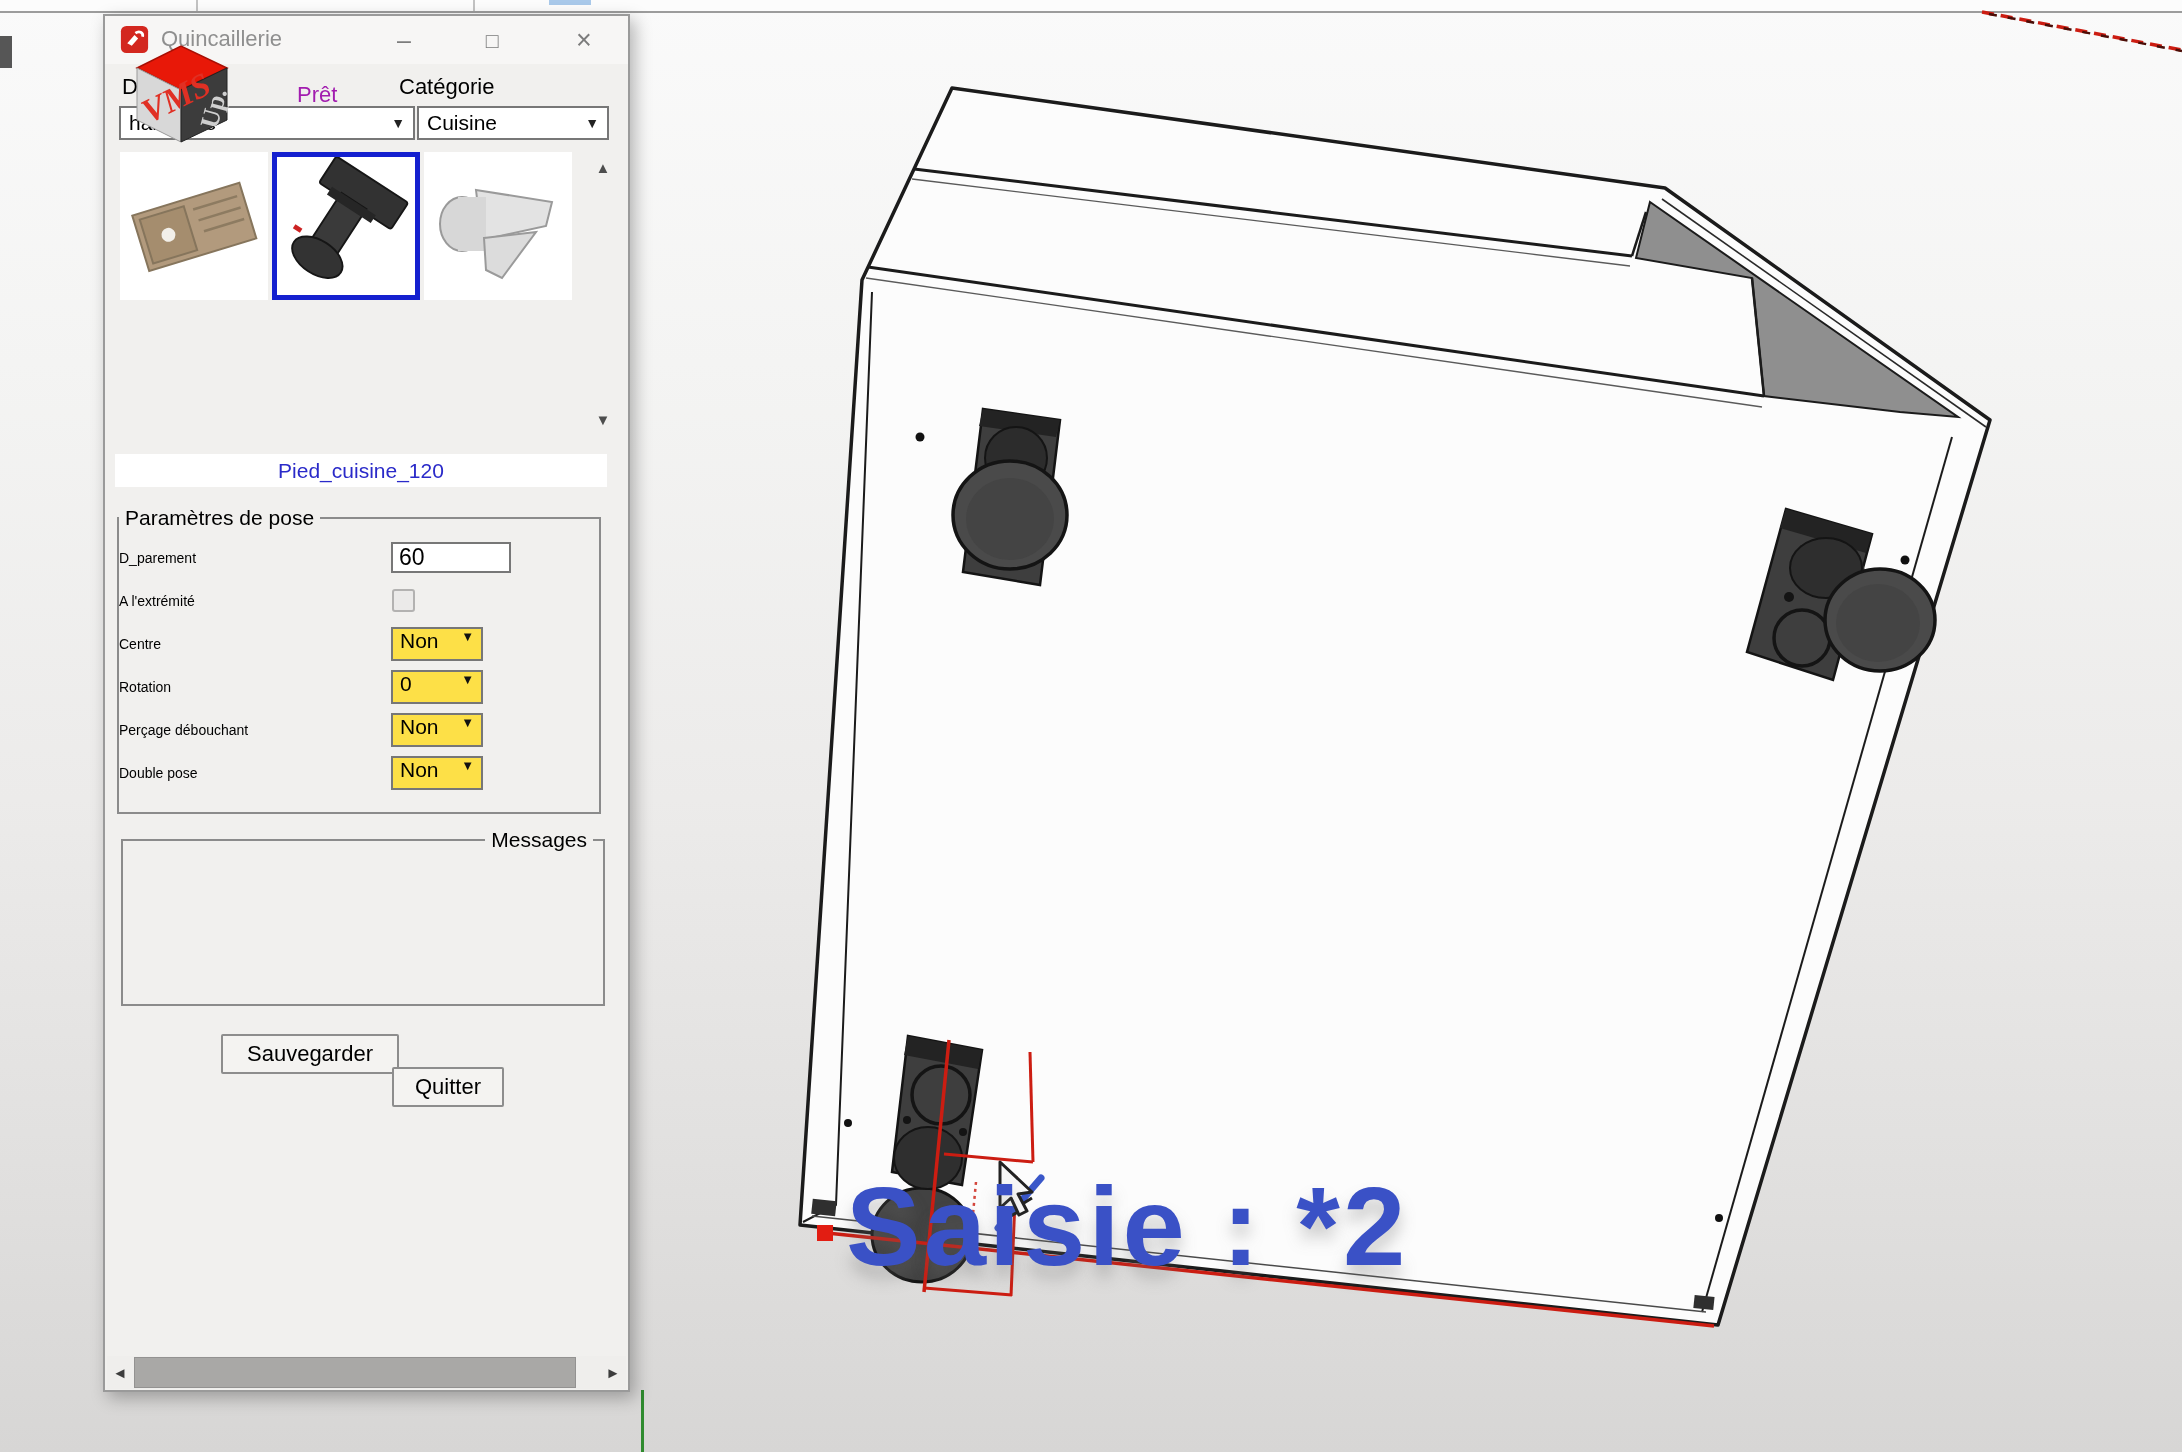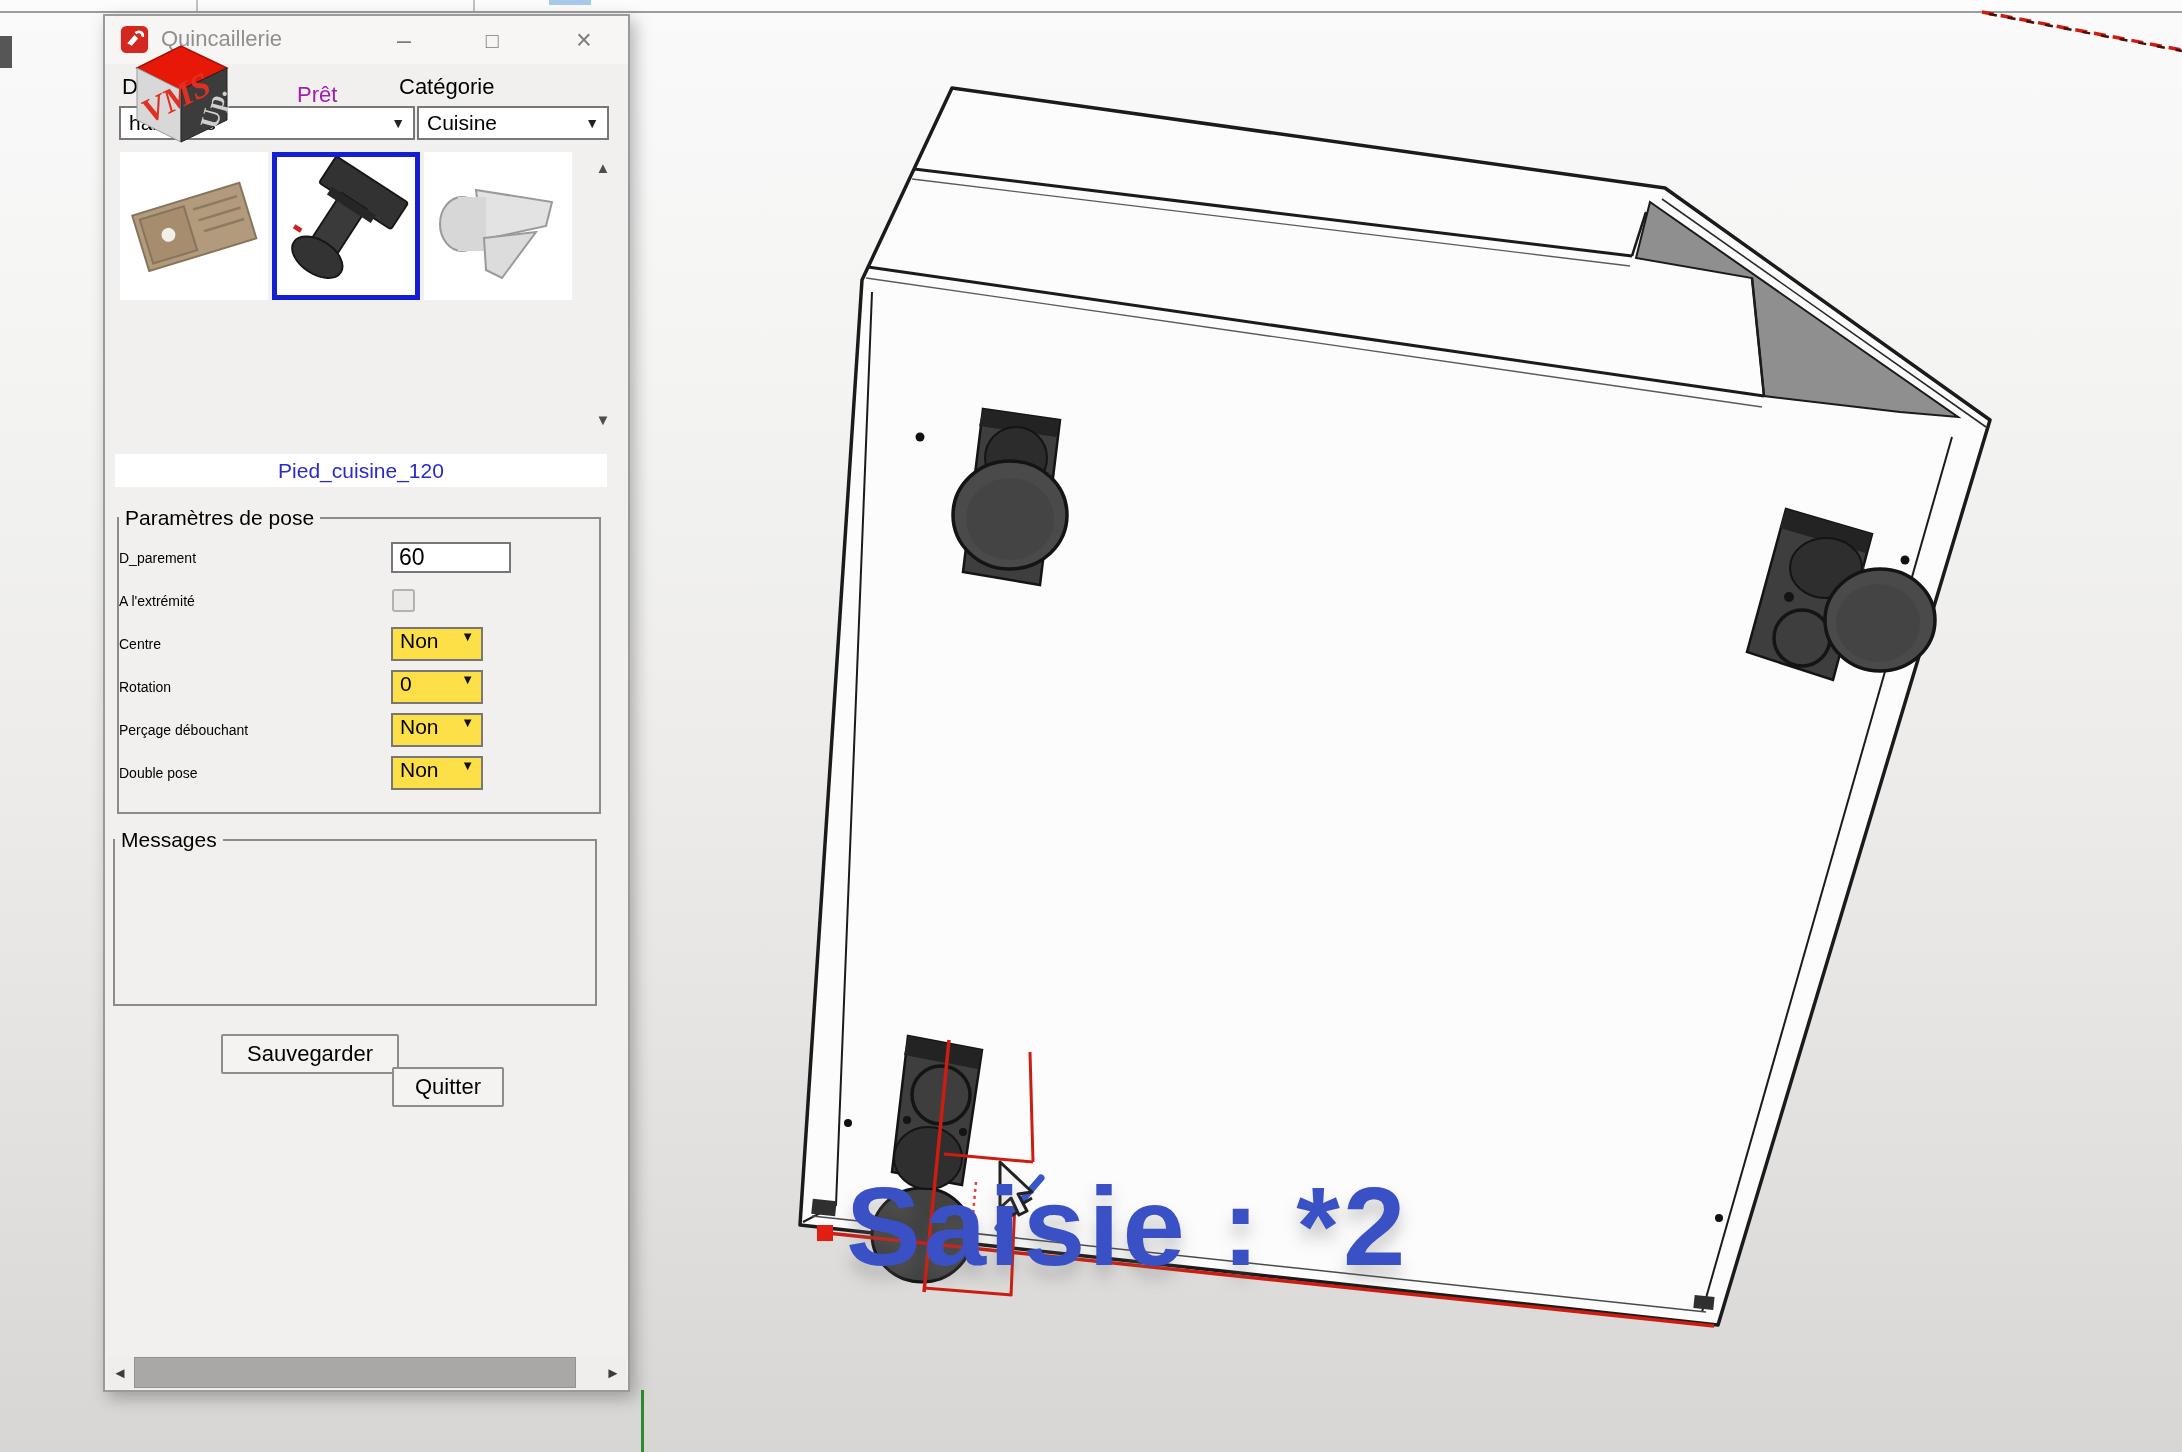--- a/index.html
+++ b/index.html
@@ -67,21 +67,21 @@
 
   .namebanner{
     position:absolute;left:10px;top:438px;width:492px;height:33px;background:#fff;
     display:flex;align-items:center;justify-content:center;
     color:#2a2ac9;font-size:21px;
   }
 
   fieldset{position:absolute;border:2px solid #8b8b8b;margin:0;padding:6px 10px 8px 0;background:transparent;}
   legend{font-size:21px;padding:0 6px;color:#000;}
   .fs-pose{left:12px;top:490px;width:484px;height:308px;}
-  .fs-msg{left:8px;top:812px;width:484px;height:178px;}
+  .fs-msg{left:16px;top:812px;width:484px;height:178px;text-align:right;}
 
   .prow{display:grid;grid-template-columns:272px 1fr;align-items:center;height:43px;}
   .prow .plabel{font-size:14px;color:#000;}
   .txtinput{width:120px;height:31px;border:2px solid #777;background:#fff;font-size:23px;
     font-family:"Liberation Sans",sans-serif;padding:0 6px;color:#000;}
   .chkbox{width:23px;height:23px;background:#ebeae9;border:2px solid #b3b2b1;border-radius:3px;margin-left:1px;}
   .miniselect{width:92px;height:34px;background:#fde047;border:2px solid #777;display:flex;align-items:flex-start;
     padding:0 7px;font-size:21px;}
   .miniselect .arr{margin-left:auto;font-size:13px;color:#111;}
 

